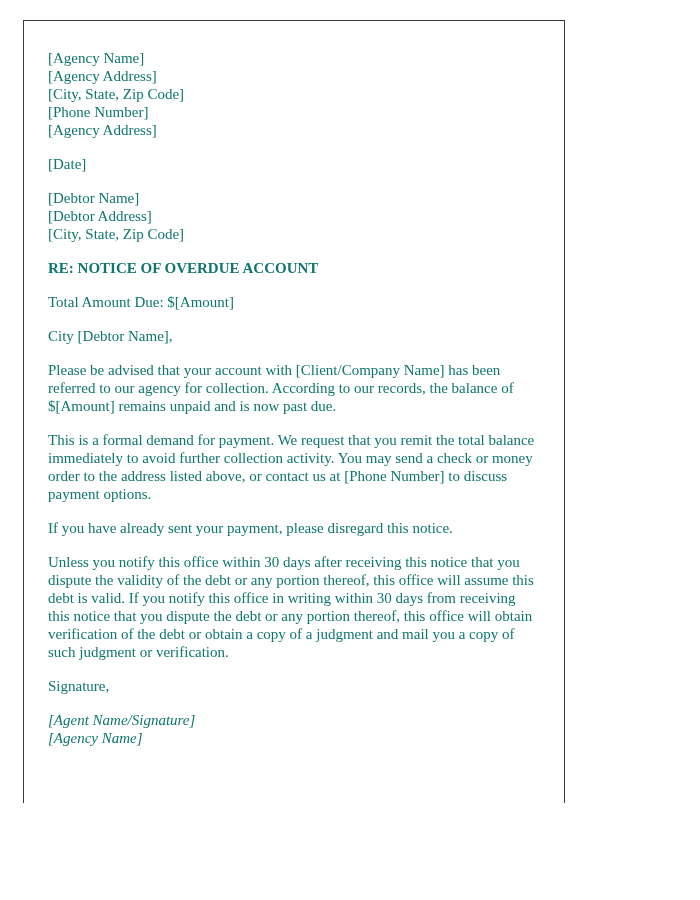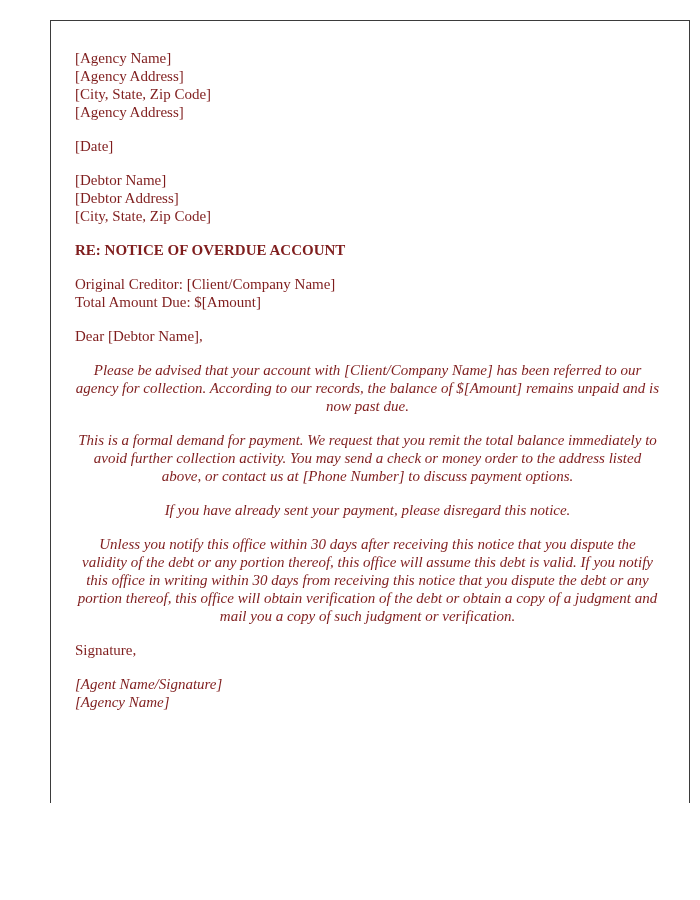--- a/index.html
+++ b/index.html
@@ -15,83 +15,81 @@
     width: 700px;
     height: 900px;
     background: #ffffff;
     overflow: hidden;
   }
   .sheet {
     position: absolute;
     left: 23px;
     top: 20px;
     box-sizing: border-box;
-    width: 640px;
+    width: 542px;
     height: 783px;
     border: 1px solid #3b3b3b;
     border-bottom: none;
     background: #ffffff;
     padding: 28px 29px 0 24px;
-    color: #7f1d1d;
+    color: #0f766e;
     font-size: 15px;
     line-height: 18px;
-    margin-left: 27px;
   }
   .block {
     margin: 0 0 16px 0;
   }
   .block:last-child {
     margin-bottom: 0;
     font-style: italic;
   }
   .line {
     white-space: pre;
   }
   .subject {
     font-weight: bold;
   }
   .para {
-    text-align: center;
-    font-style: italic;
+    text-align: left;
   }
 </style>
 </head>
 <body>
 
 <div class="canvas">
   <div class="sheet">
 
     <div class="block">
       <div class="line">[Agency Name]</div>
       <div class="line">[Agency Address]</div>
       <div class="line">[City, State, Zip Code]</div>
+      <div class="line">[Phone Number]</div>
       <div class="line">[Agency Address]</div>
     </div>
 
     <div class="block">
       <div class="line">[Date]</div>
     </div>
 
     <div class="block">
       <div class="line">[Debtor Name]</div>
       <div class="line">[Debtor Address]</div>
       <div class="line">[City, State, Zip Code]</div>
     </div>
 
     <div class="block">
       <div class="line subject">RE: NOTICE OF OVERDUE ACCOUNT</div>
     </div>
 
     <div class="block">
-      <div class="line">Original Creditor: [Client/Company Name]</div>
       <div class="line">Total Amount Due: $[Amount]</div>
     </div>
 
     <div class="block">
-      <div class="line">Dear [Debtor Name],</div>
+      <div class="line">City [Debtor Name],</div>
     </div>
 
     <div class="block para">Please be advised that your account with [Client/Company Name] has been referred to our agency for collection. According to our records, the balance of $[Amount] remains unpaid and is now past due.</div>
 
     <div class="block para">This is a formal demand for payment. We request that you remit the total balance immediately to avoid further collection activity. You may send a check or money order to the address listed above, or contact us at [Phone Number] to discuss payment options.</div>
 
     <div class="block para">If you have already sent your payment, please disregard this notice.</div>
 
     <div class="block para">Unless you notify this office within 30 days after receiving this notice that you dispute the validity of the debt or any portion thereof, this office will assume this debt is valid. If you notify this office in writing within 30 days from receiving this notice that you dispute the debt or any portion thereof, this office will obtain verification of the debt or obtain a copy of a judgment and mail you a copy of such judgment or verification.</div>
 

